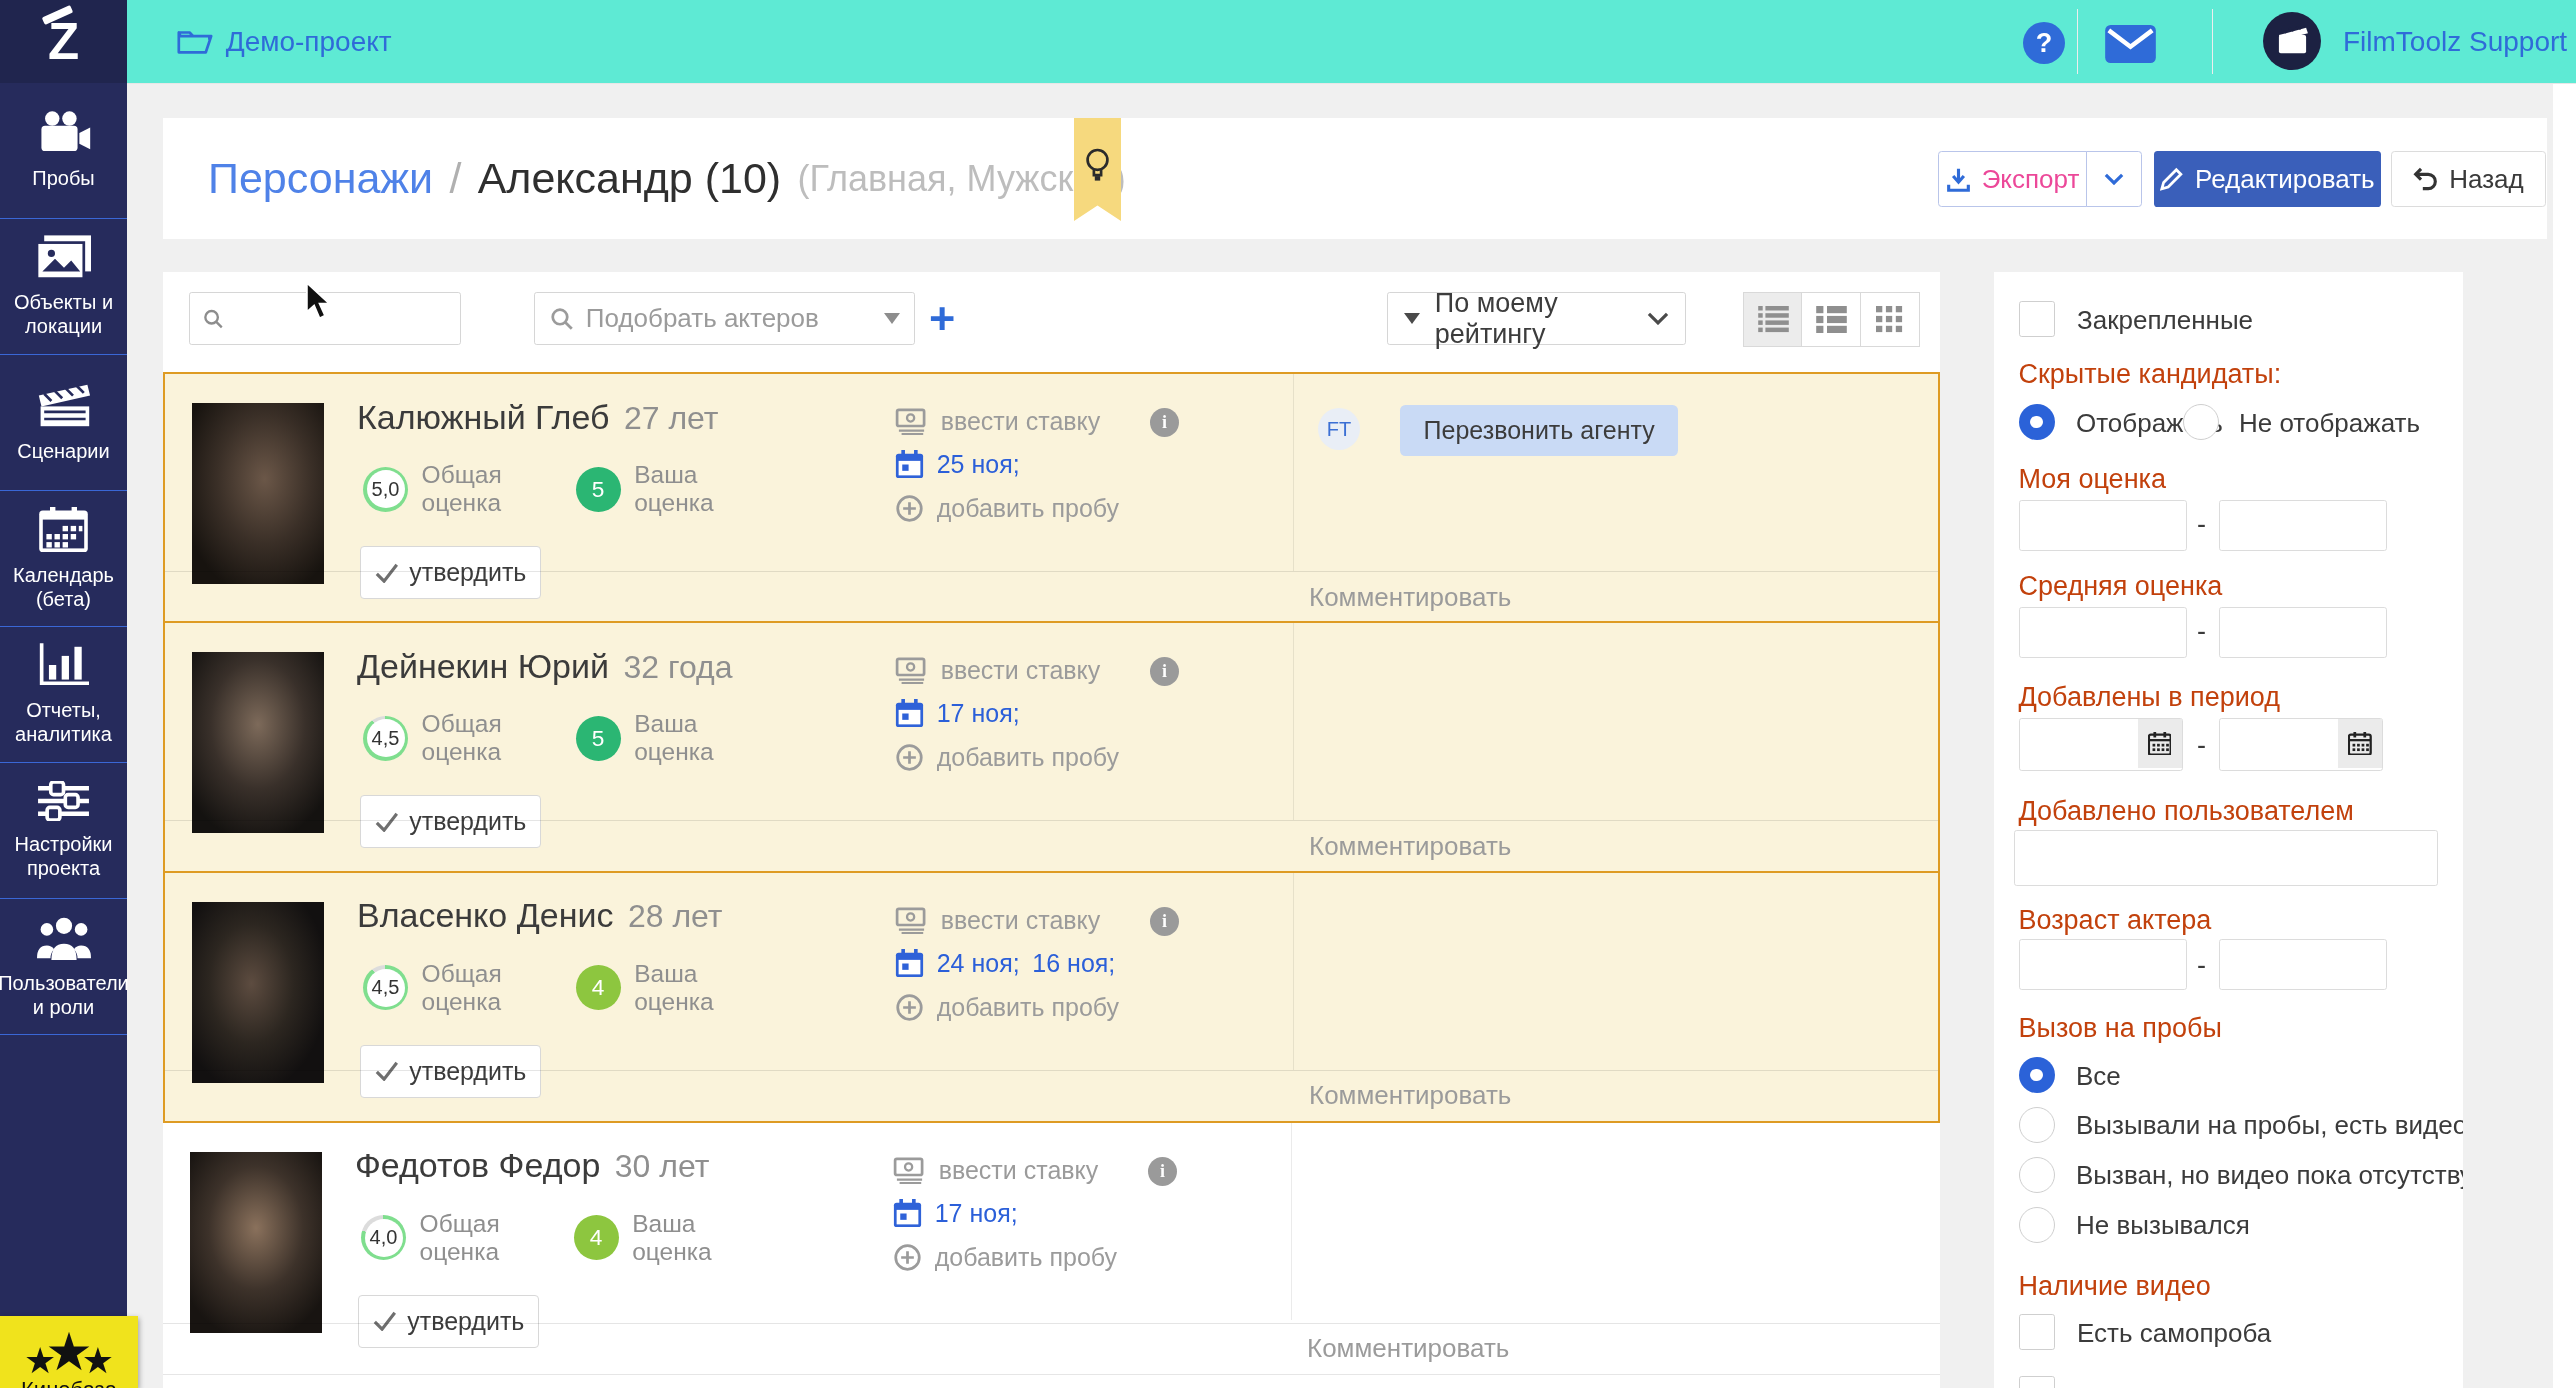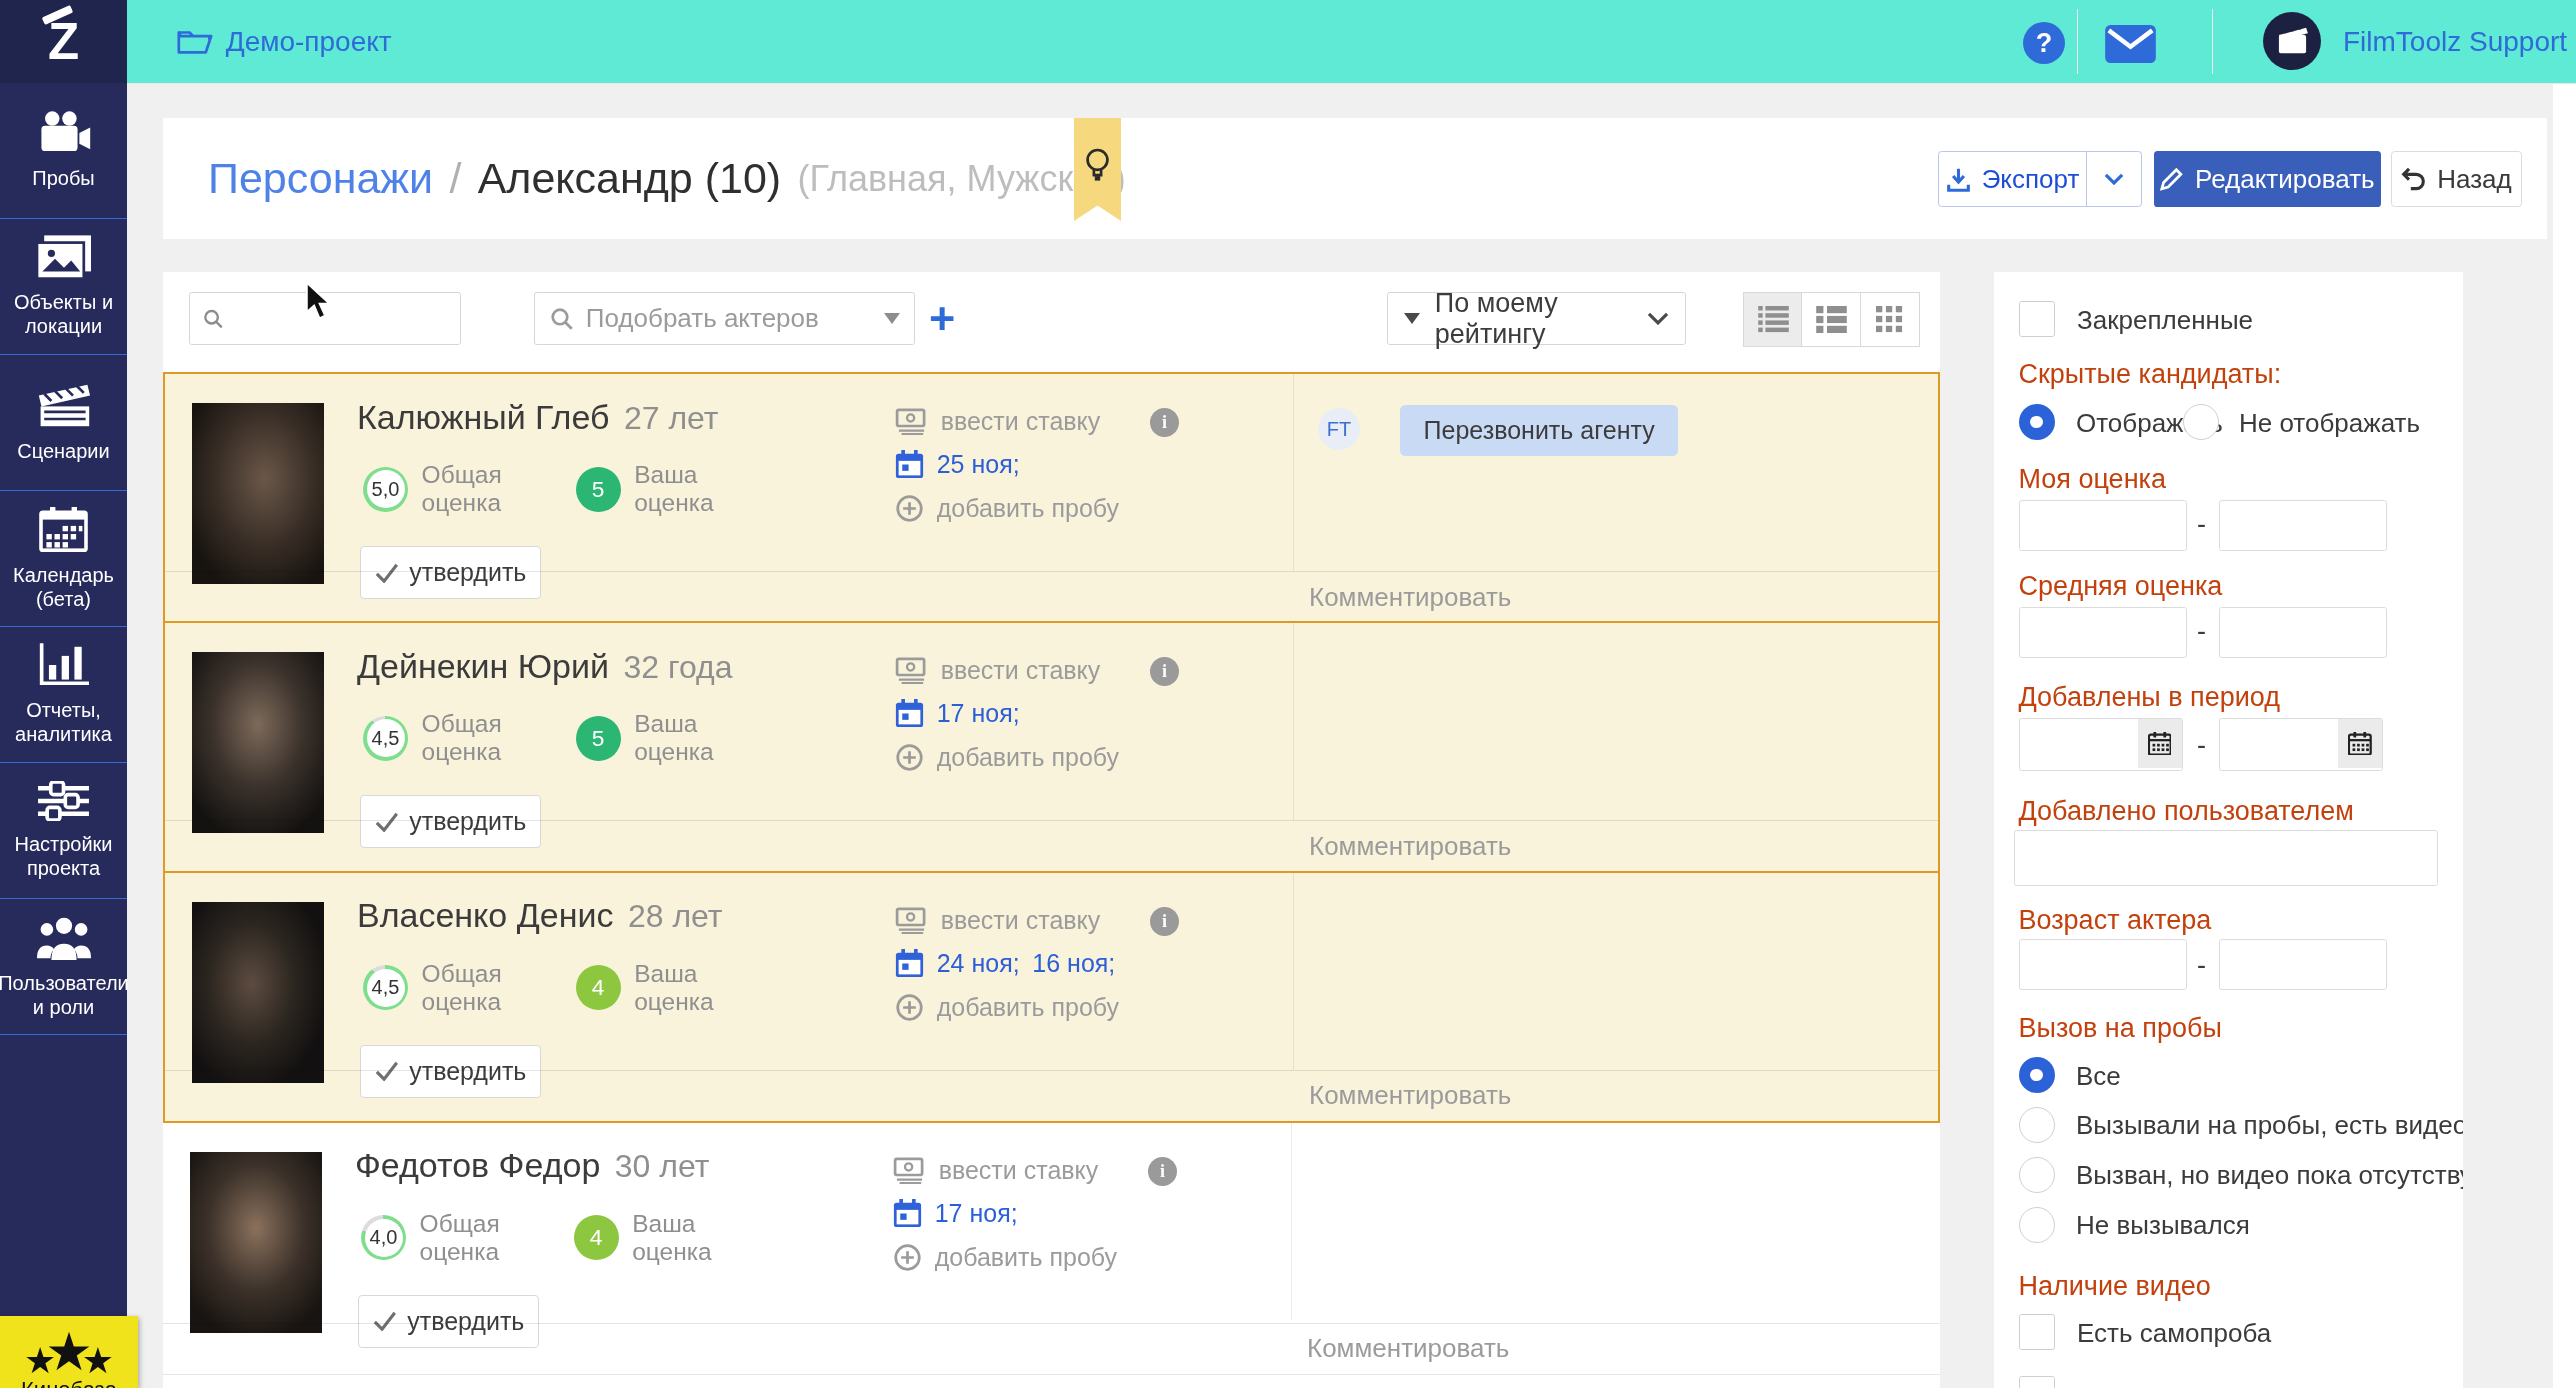--- a/index.html
+++ b/index.html
@@ -41,25 +41,25 @@
   .titlerow{left:45px;top:0;height:121px;display:flex;align-items:center;gap:16.3px;white-space:nowrap;}
   .bc-link{color:#4f82e8;font-size:43px;cursor:pointer;}
   .bc-sep{color:#b0b0b0;font-size:43px;}
   .page-title{color:#2f2f2f;font-size:43px;}
   .page-sub{color:#bdbdbd;font-size:36px;}
   .ribbon{left:911px;top:0;width:47px;height:103px;background:#f6d97e;
           clip-path:polygon(0 0,100% 0,100% 100%,50% 85%,0 100%);display:flex;justify-content:center;}
   .btn{box-sizing:border-box;display:flex;align-items:center;justify-content:center;gap:11px;
        font-size:26px;border-radius:3.6px;cursor:pointer;}
   .btn-export{left:1775px;top:33px;width:149px;height:56px;background:#fff;border:1.8px solid #b9c5ea;
-              border-right:0.9px solid #b9c5ea;border-radius:3.6px 0 0 3.6px;color:#1d4ed8;}
+              border-right:0.9px solid #b9c5ea;border-radius:3.6px 0 0 3.6px;color:#ec4899;}
   .btn-export-caret{left:1923px;top:33px;width:56px;height:56px;background:#fff;border:1.8px solid #b9c5ea;
               border-left:0.9px solid #b9c5ea;border-radius:0 3.6px 3.6px 0;color:#2f6bd8;}
   .btn-edit{left:1991px;top:33px;width:227px;height:56px;background:#3a5fba;color:#fff;border:none;}
-  .btn-back{left:2228px;top:33px;width:131px;height:56px;background:#fff;border:1.8px solid #dcdcdc;color:#3a3a3a;}
+  .btn-back{left:2228px;top:33px;width:155px;height:56px;background:#fff;border:1.8px solid #dcdcdc;color:#3a3a3a;}
 
   
   .listwrap{left:163px;top:272px;width:1777px;height:1117px;background:#fff;overflow:hidden;}
   .search-box{left:26px;top:20px;width:272px;height:53px;border:1.8px solid #d6d6d6;border-radius:2.7px;
               display:flex;align-items:center;gap:11px;padding:0 12.7px;box-sizing:border-box;background:#fff;}
   .select-box{left:371px;top:20px;width:381px;height:53px;border:1.8px solid #d6d6d6;border-radius:2.7px;
               display:flex;align-items:center;gap:12.7px;padding:0 14.5px;box-sizing:border-box;background:#fff;cursor:pointer;}
   .select-box .ph{color:#9b9b9b;font-size:26px;flex:1;}
   .tri-down{width:0;height:0;border-left:8.2px solid transparent;border-right:8.2px solid transparent;border-top:11px solid #8d8d8d;}
   .plus-blue{left:766px;top:22px;color:#2f6bd8;font-size:45px;font-weight:bold;line-height:49px;cursor:pointer;}

